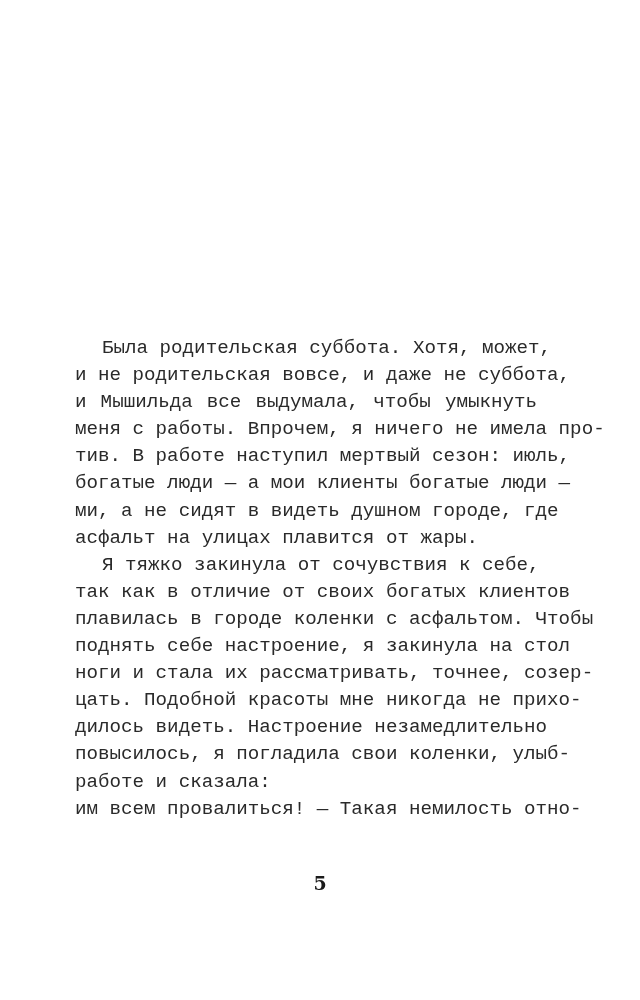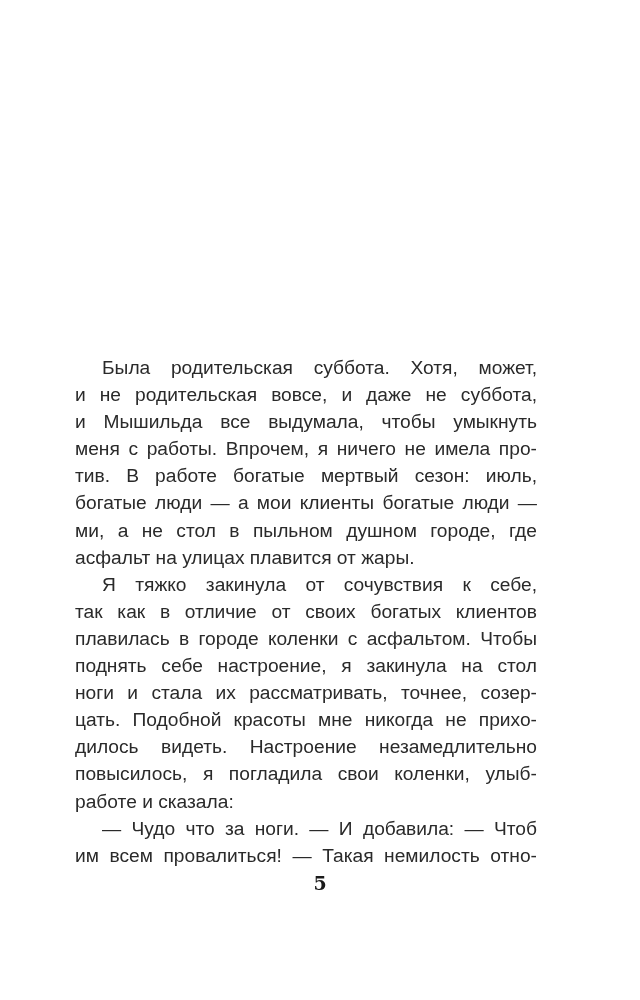--- a/index.html
+++ b/index.html
@@ -17,23 +17,23 @@
       position: absolute;
       left: 0;
       top: 0;
       width: 640px;
       height: 1000px;
       background: #ffffff;
     }
     .text-block {
       position: absolute;
       left: 75px;
-      top: 354px;
+      top: 335px;
       width: 462px;
-      font-family: Liberation Sans, sans-serif;
+      font-family: Liberation Mono, monospace;
       font-size: 19.2px;
       line-height: 27.1px;
       color: #2a2a2a;
     }
     .line {
       display: block;
       white-space: nowrap;
       text-align: justify;
       text-align-last: justify;
       height: 27.1px;
@@ -58,30 +58,29 @@
   </style>
 </head>
 <body>
 
 <div class="page">
   <div class="text-block">
     <span class="line indent">Была родительская суббота. Хотя, может,</span>
     <span class="line">и не родительская вовсе, и даже не суббота,</span>
     <span class="line">и Мышильда все выдумала, чтобы умыкнуть</span>
     <span class="line">меня с работы. Впрочем, я ничего не имела про-</span>
-    <span class="line">тив. В работе богатые мертвый сезон: июль,</span>
+    <span class="line">тив. В работе наступил мертвый сезон: июль,</span>
     <span class="line">богатые люди — а мои клиенты богатые люди —</span>
-    <span class="line">ми, а не стол в пыльном душном городе, где</span>
+    <span class="line">ми, а не сидят в видеть душном городе, где</span>
     <span class="line last">асфальт на улицах плавится от жары.</span>
     <span class="line indent">Я тяжко закинула от сочувствия к себе,</span>
     <span class="line">так как в отличие от своих богатых клиентов</span>
     <span class="line">плавилась в городе коленки с асфальтом. Чтобы</span>
     <span class="line">поднять себе настроение, я закинула на стол</span>
     <span class="line">ноги и стала их рассматривать, точнее, созер-</span>
     <span class="line">цать. Подобной красоты мне никогда не прихо-</span>
     <span class="line">дилось видеть. Настроение незамедлительно</span>
     <span class="line">повысилось, я погладила свои коленки, улыб-</span>
     <span class="line last">работе и сказала:</span>
-    <span class="line indent">—  Чудо что за ноги. — И добавила: — Чтоб</span>
     <span class="line">им всем провалиться! — Такая немилость отно-</span>
   </div>
   <div class="page-number">5</div>
 </div>
 
 </body></html>

